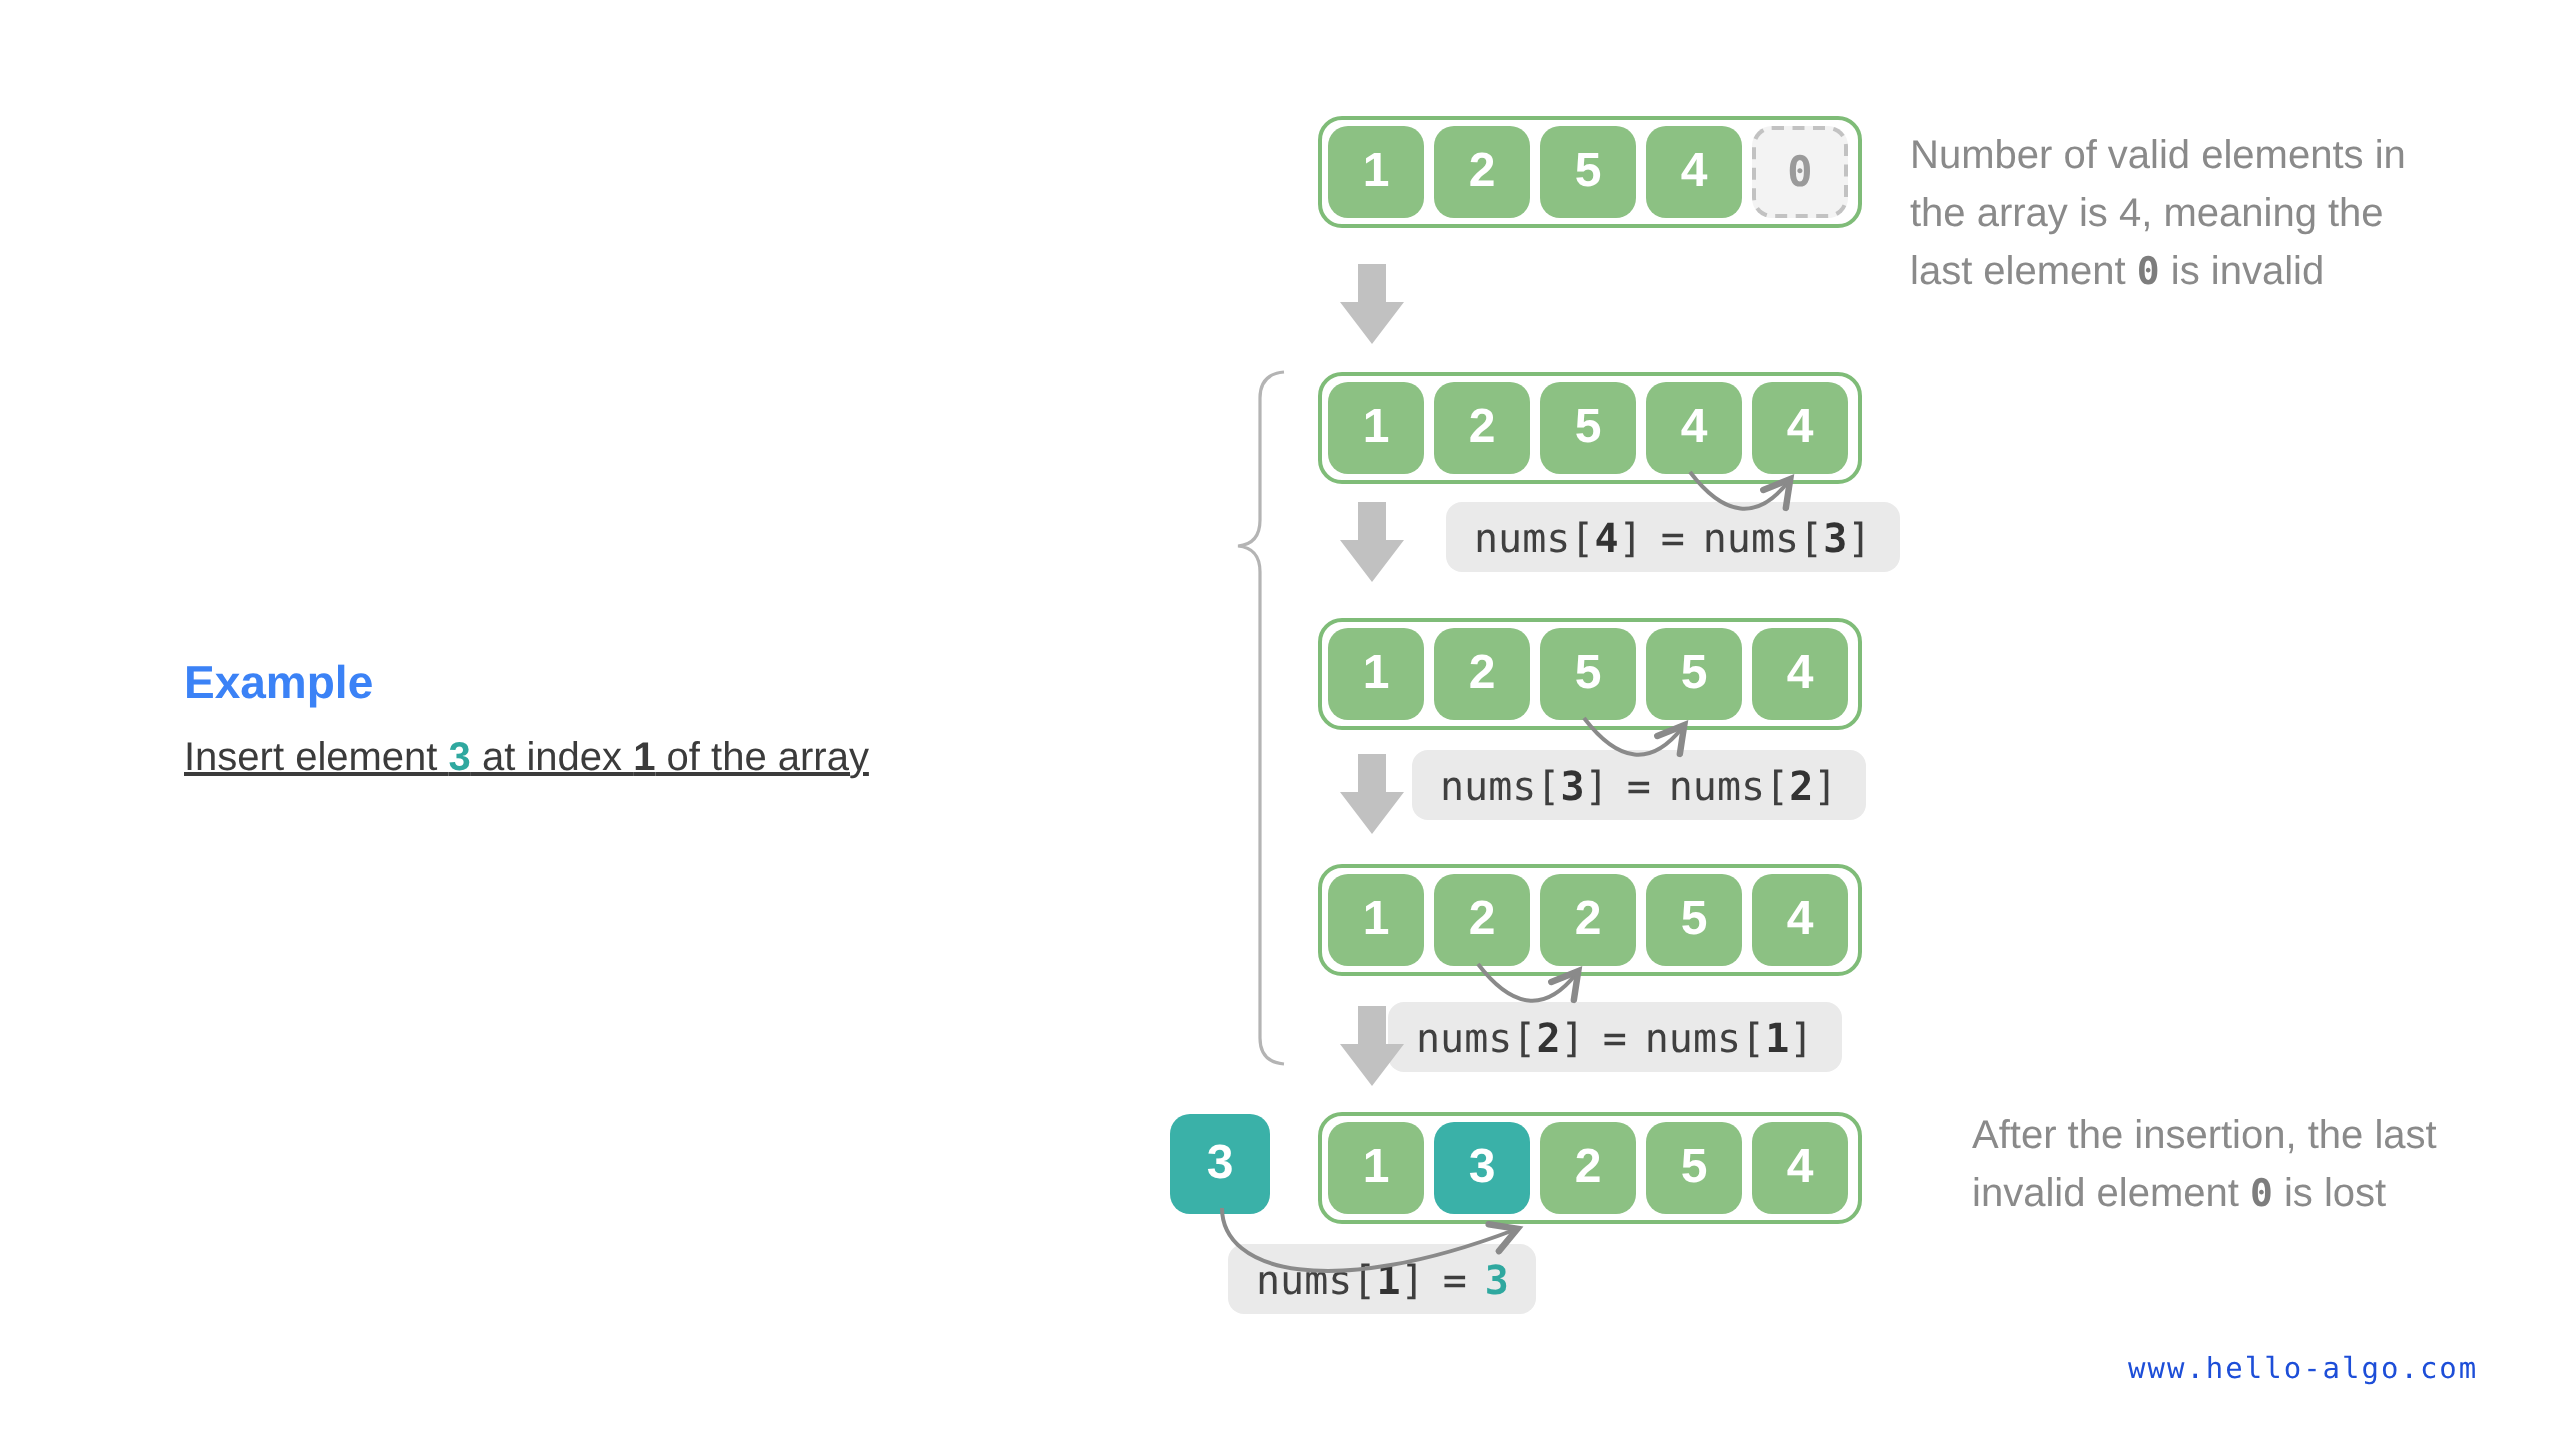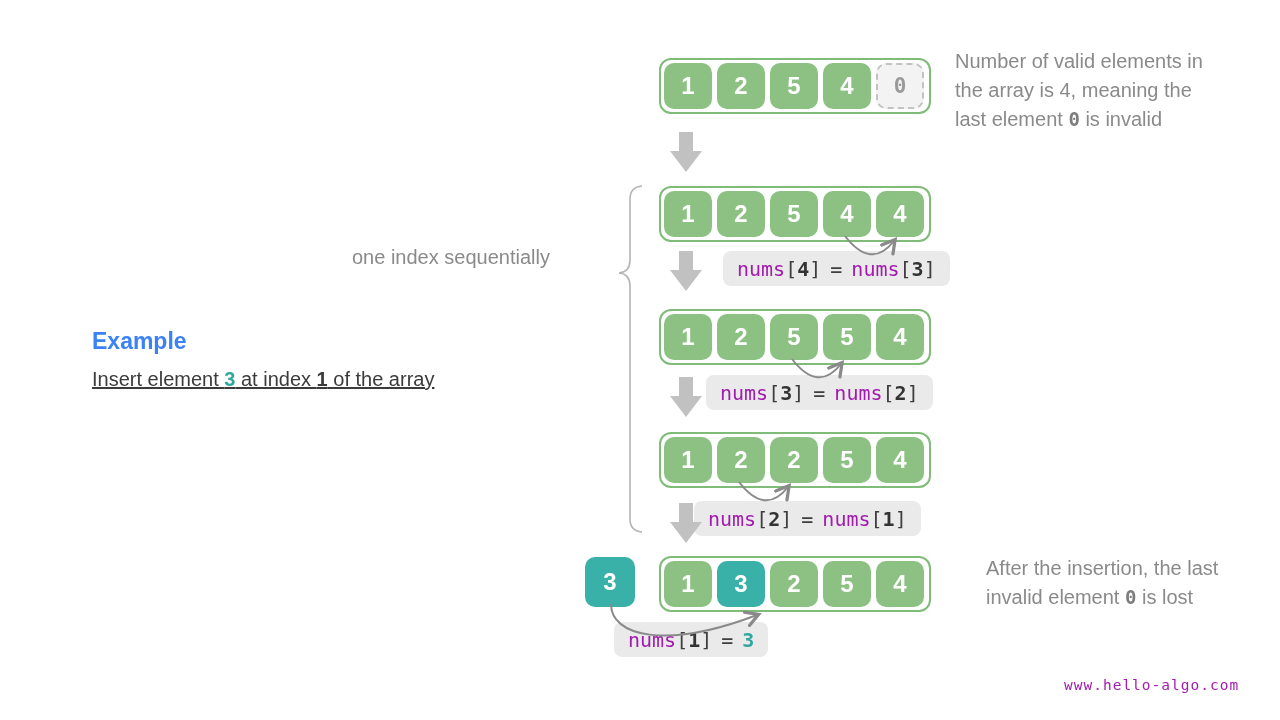--- a/index.html
+++ b/index.html
@@ -30,21 +30,21 @@
     font-weight:bold;font-size:24px;
     display:flex;align-items:center;justify-content:center;z-index:1;
   }
   
   .code-label{
     position:absolute;height:35px;background:#eaeaea;border-radius:8px;
     padding:0 14px;display:flex;align-items:center;
     font-family:"DejaVu Sans Mono",monospace;font-size:20px;z-index:2;
     white-space:pre;
   }
-  .cg{color:#a21caf;}
+  .cg{color:#404040;}
   .cd{color:#3e3e3e;}
   .cn{color:#333333;font-weight:bold;}
   .ct{color:#2fa89f;font-weight:bold;}
   .eq{color:#3e3e3e;margin:0 9px;}
   
   .note{
     position:absolute;font-size:20px;line-height:29px;color:#8a8a8a;z-index:2;
   }
   .note .mono0{
     font-family:"DejaVu Sans Mono",monospace;font-weight:bold;font-size:19px;color:#7d7d7d;
@@ -54,21 +54,21 @@
     color:#3b82f6;z-index:2;
   }
   .example-desc{
     position:absolute;left:92px;top:368px;font-size:20px;color:#3b3b3b;z-index:2;text-decoration:underline;
   }
   .example-desc .val{color:#2fa89f;font-weight:bold;}
   .example-desc .idx{color:#3b3b3b;font-weight:bold;}
   .watermark{
     position:absolute;left:1064px;top:677px;
     font-family:"DejaVu Sans Mono",monospace;font-size:14.5px;
-    letter-spacing:1px;color:#a21caf;z-index:2;
+    letter-spacing:1px;color:#1d4ed8;z-index:2;
   }
   
   .overlay{
     position:absolute;left:0;top:0;width:1280px;height:720px;
     pointer-events:none;z-index:5;
   }
 </style>
 </head>
 <body>
 
@@ -123,28 +123,27 @@
     <div class="cell">5</div>
     <div class="cell">4</div>
   </div>
   <div class="code-label" style="left:614px;top:622px">
     <span class="cg">nums</span><span class="cd">[</span><span class="cn">1</span><span class="cd">]</span><span class="eq">=</span><span class="ct">3</span>
   </div>
 
   <div class="example-title">Example</div>
   <div class="example-desc"><span>Insert element </span><span class="val">3</span><span> at index </span><span class="idx">1</span><span> of the array</span></div>
 
-  <div class="note" style="left:955px;top:47px">
+  <div class="note" style="left:955px;top:64px">
     <div>Number of valid elements in</div>
     <div>the array is 4, meaning the</div>
     <div><span>last element </span><span class="mono0">0</span><span> is invalid</span></div>
   </div>
 
   <div class="note" style="left:352px;top:243px">
-    <div>one index sequentially</div>
   </div>
 
   <div class="note" style="left:986px;top:554px">
     <div>After the insertion, the last</div>
     <div><span>invalid element </span><span class="mono0">0</span><span> is lost</span></div>
   </div>
 
   <div class="watermark">www.hello-algo.com</div>
 
   <svg class="overlay" viewBox="0 0 1280 720">

